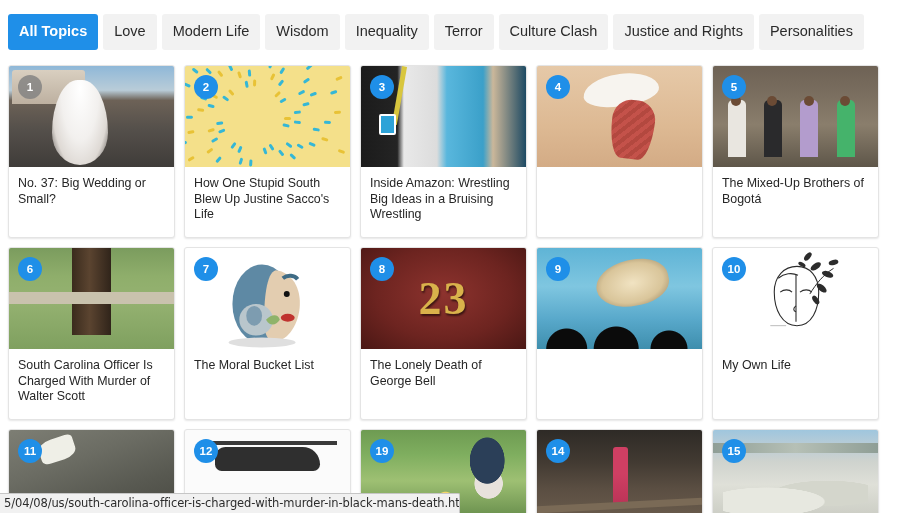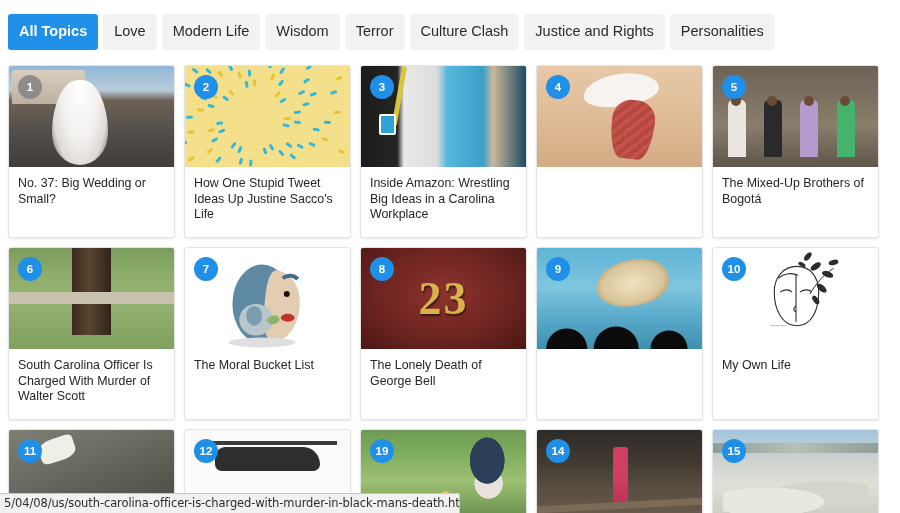--- a/index.html
+++ b/index.html
@@ -206,20 +206,21 @@
 </head>
 <body>
 
 <div id="app">
 
   <div class="topicbar" id="topicbar">
       <div class="topic-tab active">All Topics</div>
       <div class="topic-tab">Love</div>
       <div class="topic-tab">Modern Life</div>
       <div class="topic-tab">Wisdom</div>
+      <div class="topic-tab">Inequality</div>
       <div class="topic-tab">Terror</div>
       <div class="topic-tab">Culture Clash</div>
       <div class="topic-tab">Justice and Rights</div>
       <div class="topic-tab">Personalities</div>
     </div>
 
   <div class="grid" id="grid">
       <div class="card r1">
         <div class="thumb">
           <div class="thumb-art art-wedding"></div>
@@ -284,28 +285,28 @@
             <span class="sp" style="left: 48.6099%; top: 22.5548%; transform: rotate(265deg);"></span>
             <span class="sp" style="left: 61.6582%; top: 17.7742%; transform: rotate(302deg);"></span>
             <span class="sp" style="left: 76.1869%; top: 32.6371%; transform: rotate(339deg);"></span>
             <span class="sp y" style="left: 82.779%; top: 66.235%; transform: rotate(16deg);"></span>
             <span class="sp" style="left: 44.042%; top: 63.6567%; transform: rotate(127deg);"></span>
             <span class="sp y" style="left: 34.6679%; top: 57.5938%; transform: rotate(164deg);"></span>
             <span class="sp" style="left: 29.4612%; top: 36.382%; transform: rotate(201deg);"></span>
           </div>
           <div class="badge">2</div>
         </div>
-        <div class="card-title">How One Stupid Tweet Ideas Up Justine Sacco's Life</div>
+        <div class="card-title">How One Stupid South Blew Up Justine Sacco's Life</div>
       </div>
       <div class="card r1">
         <div class="thumb">
           <div class="thumb-art art-amazon"></div>
           <div class="badge">3</div>
         </div>
-        <div class="card-title">Inside Amazon: Wrestling Big Ideas in a Carolina Workplace</div>
+        <div class="card-title">Inside Amazon: Wrestling Big Ideas in a Bruising Wrestling</div>
       </div>
       <div class="card r1">
         <div class="thumb">
           <div class="thumb-art art-love"></div>
           <div class="badge">4</div>
         </div>
       </div>
       <div class="card r1">
         <div class="thumb">
           <div class="thumb-art art-bogota">

